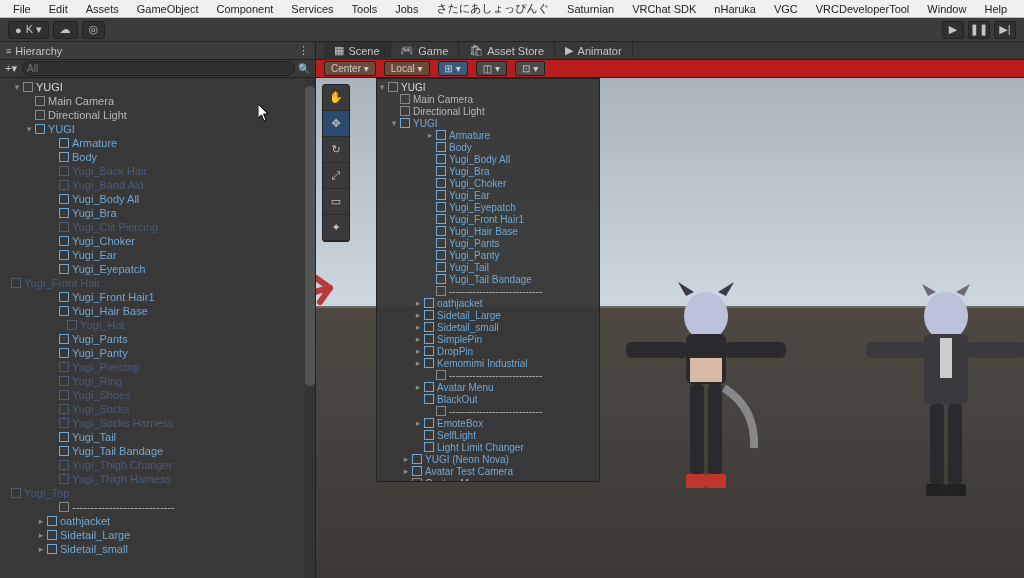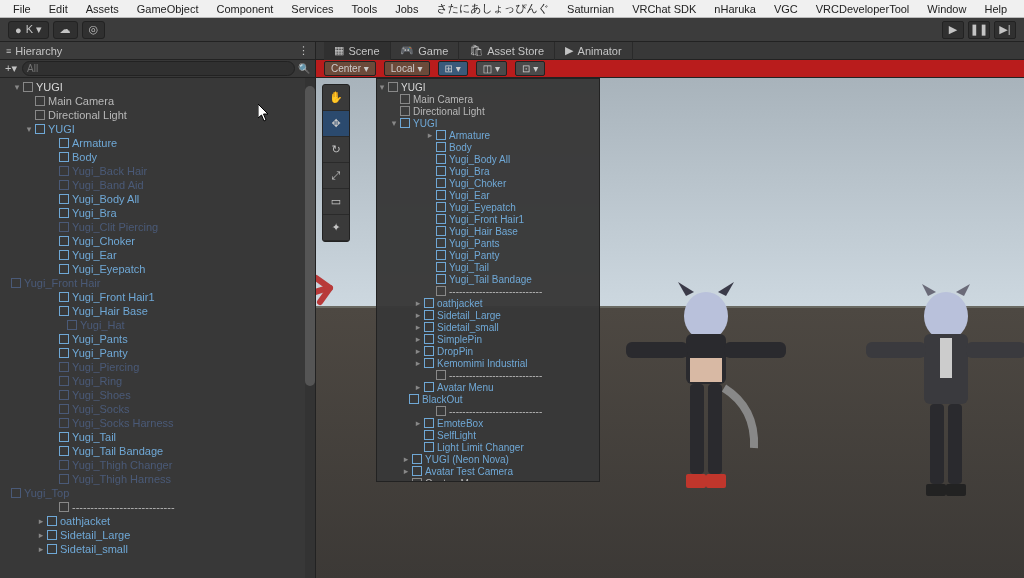--- a/index.html
+++ b/index.html
@@ -586,21 +586,21 @@
             </span>
             <span class="lbl gray">----------------------------</span>
           </div>
           <div class="tree-row" style="padding-left: 36px;">
             <span class="caret">▸</span>
             <span class="ico">
               <span class="cube cube-blue"></span>
             </span>
             <span class="lbl blue">Avatar Menu</span>
           </div>
-          <div class="tree-row" style="padding-left: 21px;">
+          <div class="tree-row" style="padding-left: 36px;">
             <span class="caret"></span>
             <span class="ico">
               <span class="cube cube-blue"></span>
             </span>
             <span class="lbl blue">BlackOut</span>
           </div>
           <div class="tree-row" style="padding-left: 48px;">
             <span class="caret"></span>
             <span class="ico">
               <span class="cube "></span>

